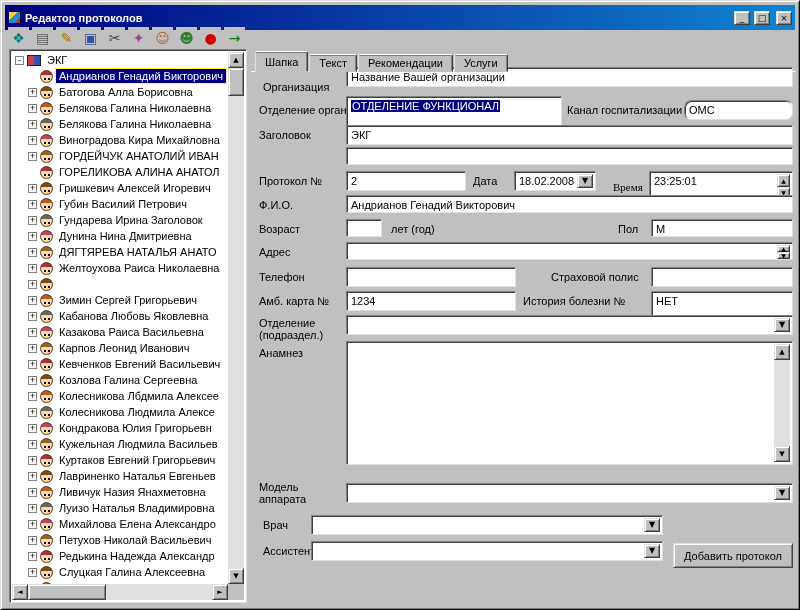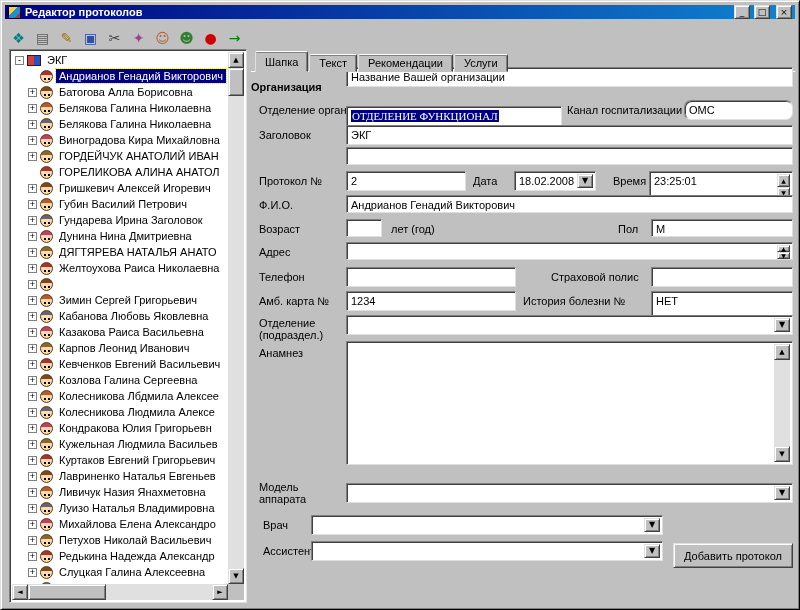--- a/index.html
+++ b/index.html
@@ -8,21 +8,21 @@
     font-family: "Liberation Sans","DejaVu Sans",sans-serif;
     font-size: 11px; color:#000; background:#c0c0c0; overflow:hidden;
   }
   #window {
     position:relative; width:800px; height:610px; background:#c0c0c0;
     border:1px solid; border-color:#dfdfdf #000 #000 #dfdfdf;
     box-shadow: inset 1px 1px 0 #fff, inset -1px -1px 0 #808080;
   }
   
   .titlebar {
-    position:absolute; left:4px; top:4px; right:4px; height:14px;
+    position:absolute; left:4px; top:4px; right:4px; height:25px;
     background:linear-gradient(90deg,#000080,#1084d0);
     color:#fff; display:flex; align-items:center; padding:4px 3px; gap:4px;
   }
   .appicon { width:13px; height:13px; flex:0 0 auto;
     background:linear-gradient(135deg,#f5d142 0 40%,#1e90d0 40% 75%,#c03030 75%);
     border:1px solid #003; }
   .titletext { font-weight:bold; flex:1; white-space:nowrap; overflow:hidden; }
   .winbtn {
     width:16px; height:14px; font-size:9px; line-height:10px; text-align:center;
     background:#c0c0c0; color:#000; cursor:default;
@@ -333,27 +333,27 @@
   <div class="rightarea">
 
     <div class="tabs">
       <div class="tab active">Шапка</div>
       <div class="tab">Текст</div>
       <div class="tab">Рекомендации</div>
       <div class="tab">Услуги</div>
     </div>
     <div class="tabline"></div>
 
-    <span class="lbl" style="left:0;top:32px;font-weight:bold;">Организация</span>
+    <span class="lbl" style="left:12px;top:32px;">Организация</span>
     <div class="fld" style="left:95px;top:18px;width:447px;height:20px;">
       <span>Название Вашей организации</span>
     </div>
 
     <span class="lbl" style="left:8px;top:55px;">Отделение организации</span>
-    <div class="fld" style="left:95px;top:57px;width:216px;height:36px;font-family:Liberation Serif, serif;">
+    <div class="fld" style="left:95px;top:47px;width:216px;height:36px;">
       <span class="seltext">ОТДЕЛЕНИЕ ФУНКЦИОНАЛ</span>
     </div>
     <span class="lbl" style="left:316px;top:55px;">Канал госпитализации</span>
     <div class="fld" style="left:433px;top:51px;width:109px;height:20px;border-radius:7px;">
       <span>ОМС</span>
     </div>
 
     <span class="lbl" style="left:8px;top:80px;">Заголовок</span>
     <div class="fld" style="left:95px;top:76px;width:447px;height:20px;">
       <span>ЭКГ</span>
@@ -364,21 +364,21 @@
 
     <span class="lbl" style="left:8px;top:126px;">Протокол №</span>
     <div class="fld" style="left:95px;top:122px;width:120px;height:20px;">
       <span>2</span>
     </div>
     <span class="lbl" style="left:222px;top:126px;">Дата</span>
     <div class="fld" style="left:263px;top:122px;width:82px;height:20px;">
       <span>18.02.2008</span>
       <button class="combobtn">▼</button>
     </div>
-    <span class="lbl" style="left:362px;top:126px;">Время</span>
+    <span class="lbl" style="left:362px;top:132px;font-family:Liberation Serif, serif;">Время</span>
     <div class="fld" style="left:398px;top:122px;width:144px;height:31px;">
       <span>23:25:01</span>
       <span class="spin">
         <button class="spinbtn">▲</button>
         <button class="spinbtn">▼</button>
       </span>
     </div>
 
     <span class="lbl" style="left:8px;top:150px;">Ф.И.О.</span>
     <div class="fld" style="left:95px;top:146px;width:447px;height:18px;">

